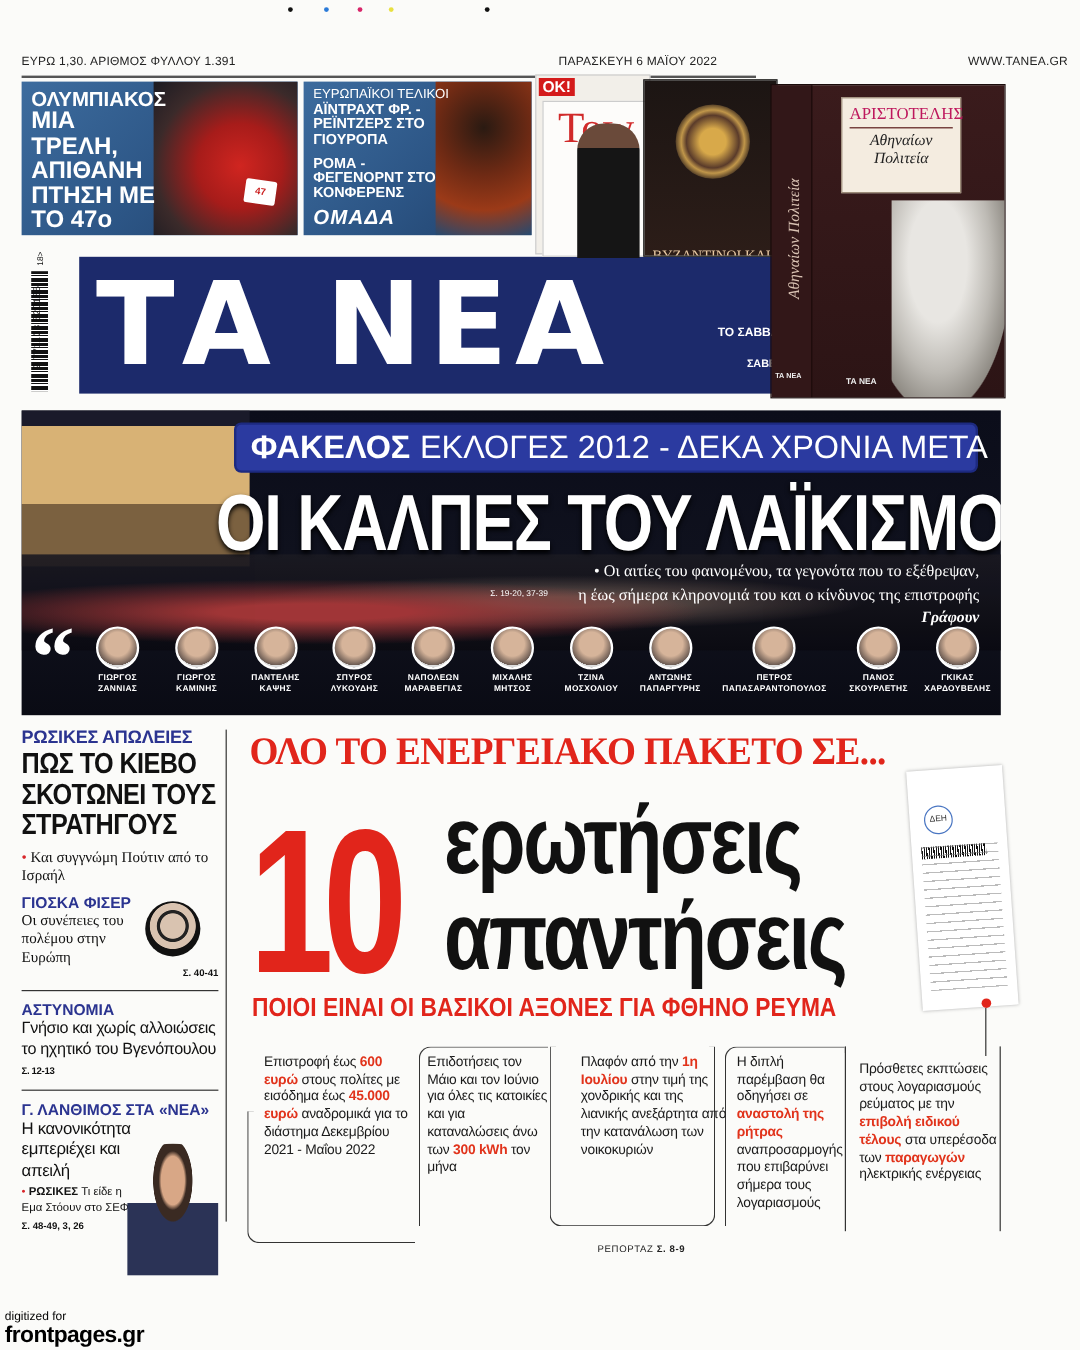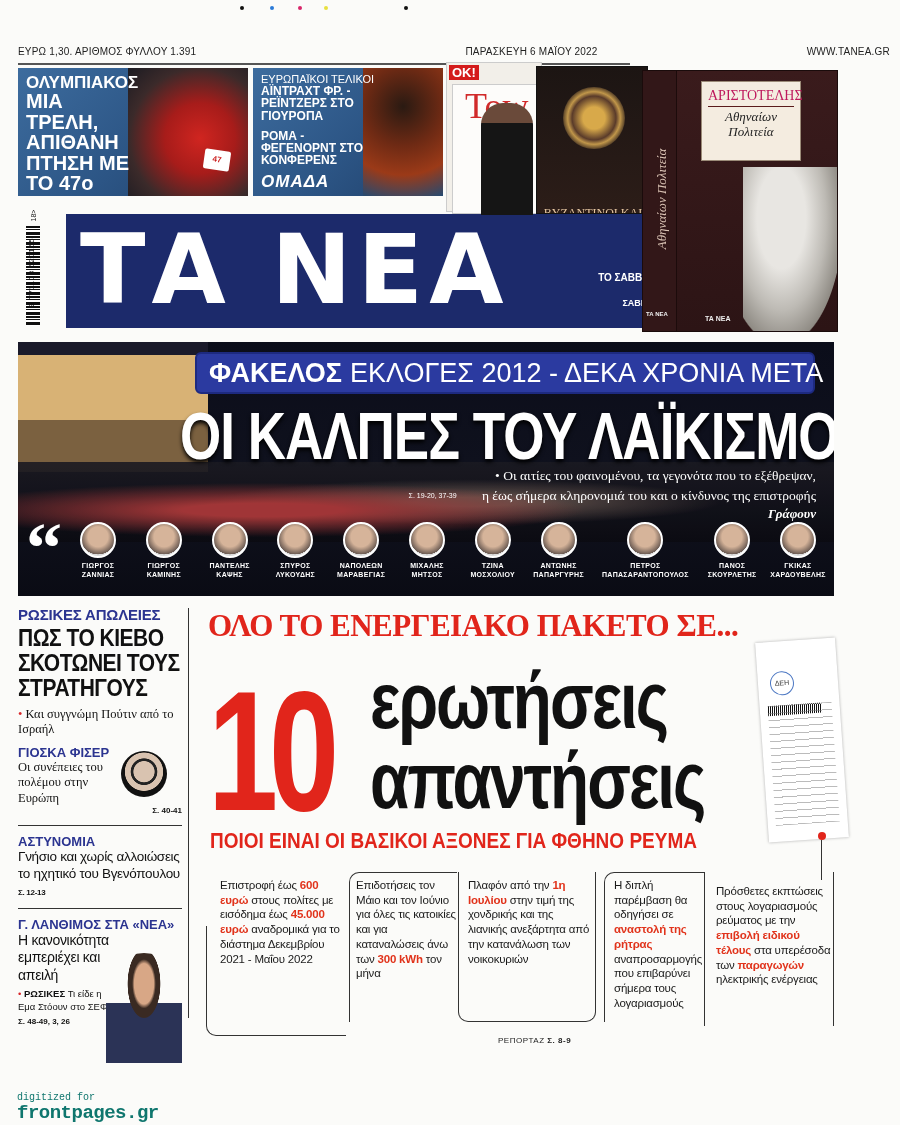--- a/index.html
+++ b/index.html
@@ -110,33 +110,33 @@
   .bill .logo { position: absolute; left: 12px; top: 30px; width: 24px; height: 24px; border: 1px solid #4a76c2; border-radius: 50%; font-size: 7px; text-align: center; line-height: 22px; color: #333; }
   .bill .lines { position: absolute; left: 8px; top: 64px; width: 64px; height: 120px; background: repeating-linear-gradient(180deg, #777 0 1px, transparent 1px 7px); opacity: 0.5; }
   .bill .bc { position: absolute; left: 8px; top: 64px; width: 54px; height: 10px; background: repeating-linear-gradient(90deg, #111 0 1px, #fff 1px 2px); }
   .pin { position: absolute; left: 818px; top: 832px; width: 8px; height: 8px; border-radius: 50%; background: #e1251b; }
   .pin-line { position: absolute; left: 821px; top: 840px; width: 1px; height: 40px; background: #333; }
   .facts { position: absolute; left: 206px; top: 866px; width: 640px; height: 170px; }
   .fact { position: absolute; top: 0; width: 122px; font-family: "Liberation Sans", sans-serif; font-size: 11.5px; line-height: 1.28; color: #1a1a1a; letter-spacing: -0.2px; }
   .fact .hl { color: #e1331b; font-weight: 700; }
   .fact.f1 { left: 14px; top: 12px; }
   .fact.f2 { left: 150px; top: 12px; }
-  .fact.f3 { left: 262px; top: 12px; }
+  .fact.f3 { left: 278px; top: 12px; }
   .fact.f4 { left: 408px; top: 12px; }
   .fact.f5 { left: 510px; top: 18px; }
   .frame { position: absolute; border: 1px solid #333; border-radius: 10px; }
   .frame.a { left: 0; top: 60px; width: 140px; height: 110px; border-top: none; border-right: none; border-radius: 0 0 0 10px; }
   .frame.b { left: 143px; top: 6px; width: 108px; height: 150px; border-right: none; border-bottom: none; border-radius: 10px 0 0 0; }
   .frame.c { left: 252px; top: 6px; width: 138px; height: 150px; border-top: none; border-radius: 0 0 10px 10px; }
   .frame.d { left: 398px; top: 6px; width: 100px; height: 150px; border-right: none; border-bottom: none; border-radius: 10px 0 0 0; }
   .frame.e { left: 498px; top: 6px; width: 130px; height: 154px; border-top: none; border-right: 1px solid #333; border-radius: 0; border-left: 1px solid #333; border-bottom: none; }
   .report { position: absolute; left: 498px; top: 1036px; font-size: 8px; letter-spacing: 0.5px; color: #222; font-family: "Liberation Sans", sans-serif; }
   .report b { font-weight: 700; }
 
-  .watermark { position: absolute; left: 17px; top: 1093px; color: #0f766e; font-family: Liberation Mono, monospace; }
+  .watermark { position: absolute; left: 4px; top: 1093px; color: #000000; font-family: Liberation Sans, sans-serif; }
   .watermark .s { display: block; font-size: 10px; line-height: 10px; }
   .watermark .l { display: block; font-size: 19px; font-weight: 700; line-height: 20px; letter-spacing: -0.5px; }
   .reg-dots { position: absolute; top: 6px; left: 240px; width: 180px; height: 6px; }
   .reg-dots span { position: absolute; top: 0; width: 4px; height: 4px; border-radius: 50%; }
 </style>
 </head>
 <body>
 
 <div class="reg-dots">
   <span style="left:0;background:#111"></span>

